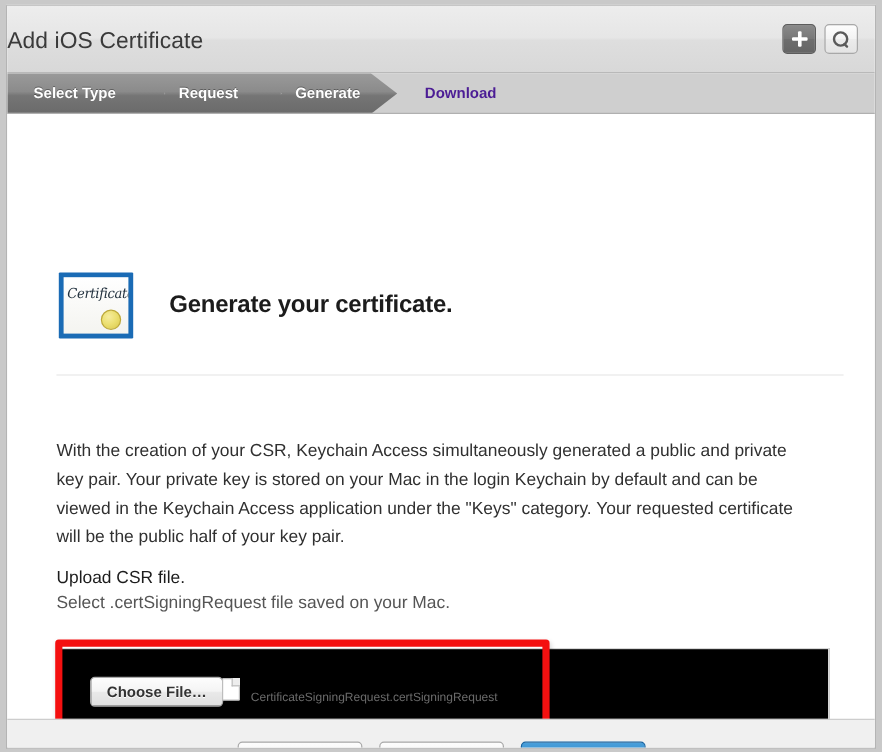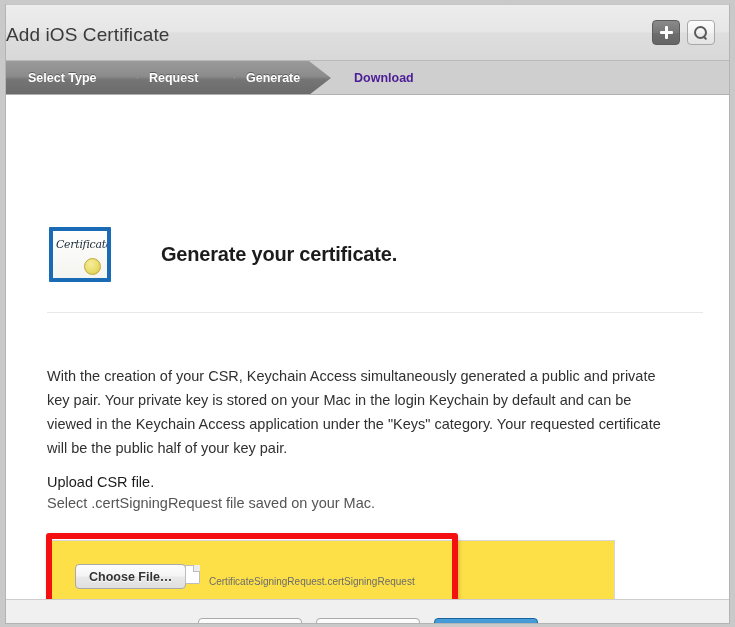--- a/index.html
+++ b/index.html
@@ -190,21 +190,20 @@
   }
 
   #heading {
     position: absolute;
     left: 135px;
     top: 148px;
     font-size: 20px;
     font-weight: bold;
     color: #1c1c1c;
     letter-spacing: -0.2px;
-    margin-left: 20px;
   }
 
   #divider {
     position: absolute;
     left: 41px;
     top: 217px;
     width: 656px;
     height: 1px;
     background: #e8e8e8;
   }
@@ -233,23 +232,23 @@
     left: 41px;
     top: 400px;
     font-size: 14.5px;
     color: #555555;
   }
 
   #upload-box {
     position: absolute;
     left: 41px;
     top: 445px;
-    width: 568px;
+    width: 644px;
     height: 72px;
-    background: #fde047;
+    background: #000000;
     border: 1px solid #d6d6d6;
   }
 
   #choose-file-btn {
     position: absolute;
     left: 27px;
     top: 23px;
     height: 25px;
     padding: 0 13px;
     display: flex;

